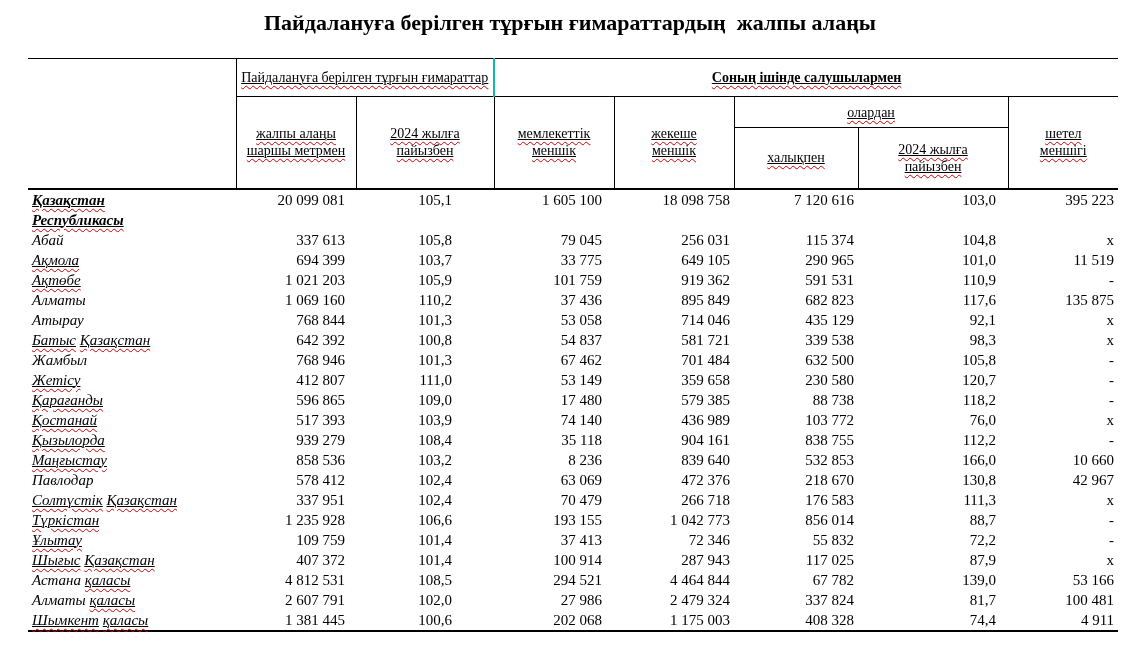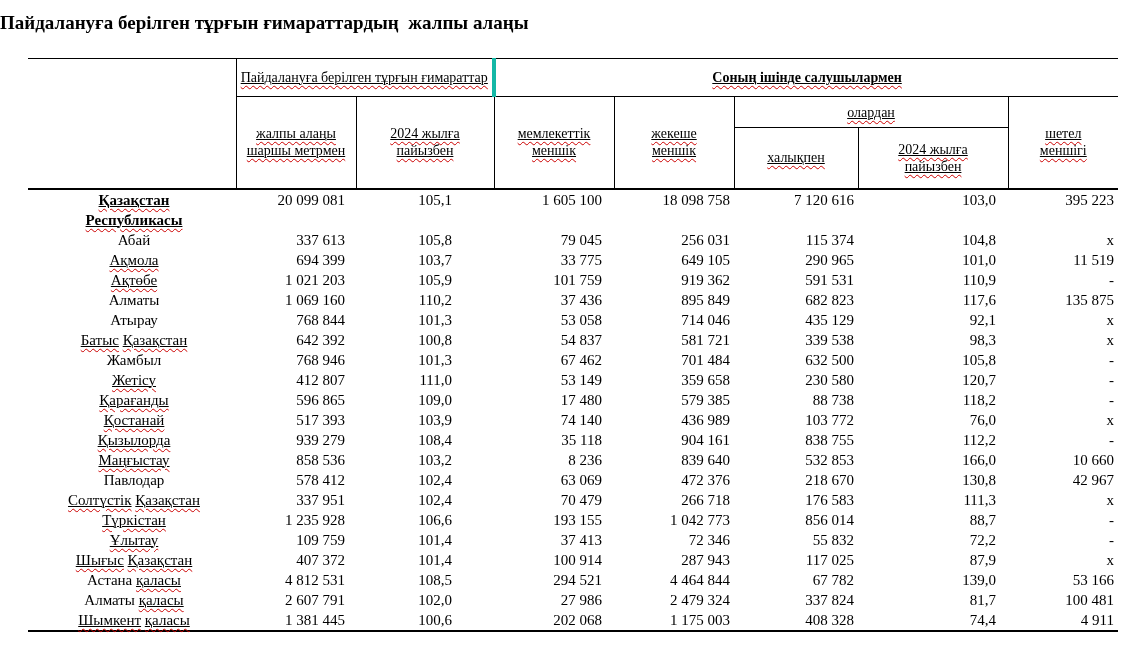--- a/index.html
+++ b/index.html
@@ -5,23 +5,23 @@
   * { box-sizing: border-box; }
   html, body { margin: 0; padding: 0; }
   body {
     width: 1140px; height: 656px;
     background: #ffffff; color: #000;
     font-family: "Liberation Serif", "DejaVu Serif", serif;
     overflow: hidden;
   }
   .title {
     margin-top: 12px;
-    text-align: left;
+    text-align: center;
     font-weight: bold;
-    font-size: 19px;
+    font-size: 22px;
     line-height: 22px;
     white-space: pre;
   }
   .tbl {
     margin: 24px 0 0 28px;
     border-collapse: collapse;
     table-layout: fixed;
     width: 1090px;
   }
   thead td {
@@ -29,40 +29,40 @@
     vertical-align: middle;
     font-size: 14px;
     line-height: 17px;
     padding: 2px 4px;
   }
   .rowA { height: 38px; }
   .rowB { height: 31px; }
   .rowC { height: 61px; }
   
   .c1h { border-top: 1.5px solid #000; border-right: 1px solid #000; border-bottom: 2.5px solid #000; }
-  .gl  { border-top: 1.5px solid #000; border-right: 4px solid #14b8a6; border-bottom: 1px solid #000; }
+  .gl  { border-top: 1.5px solid #000; border-right: 2px solid #14b8a6; border-bottom: 1px solid #000; }
   .gr  { border-top: 1.5px solid #000; border-bottom: 1px solid #000; font-weight: bold; }
   .h2  { border-right: 1px solid #000; border-bottom: 2.5px solid #000; }
   .h3  { border-right: 1px solid #000; border-bottom: 2.5px solid #000; }
   .h4  { border-right: 1px solid #000; border-bottom: 2.5px solid #000; }
   .h5  { border-right: 1px solid #000; border-bottom: 2.5px solid #000; padding: 2px 18px; }
   .hol { border-right: 1px solid #000; border-bottom: 1px solid #000; }
   .h6  { border-right: 1px solid #000; border-bottom: 2.5px solid #000; text-align: center; }
   .h7  { border-right: 1px solid #000; border-bottom: 2.5px solid #000; padding: 2px 18px; }
   .h8  { border-bottom: 2.5px solid #000; padding: 2px 22px; }
   
   tbody td {
     font-size: 15px;
     line-height: 20px;
     padding: 0;
     white-space: nowrap;
     vertical-align: top;
   }
   tbody tr:last-child td { border-bottom: 2px solid #000; }
-  .region { text-align: center; padding-left: 4px; }
+  .region { text-align: left; padding-left: 4px; font-style: italic; }
   .bold { font-weight: bold; }
   .num { text-align: right; }
   .c2 { padding-right: 11px; }
   .c3 { padding-right: 42px; }
   .c4 { padding-right: 12px; }
   .c5 { padding-right: 4px; }
   .c6 { padding-right: 4px; }
   .c7 { padding-right: 12px; }
   .c8 { padding-right: 4px; }
   

